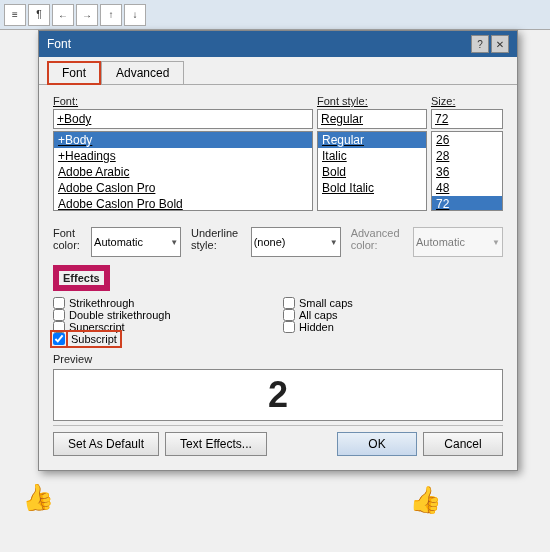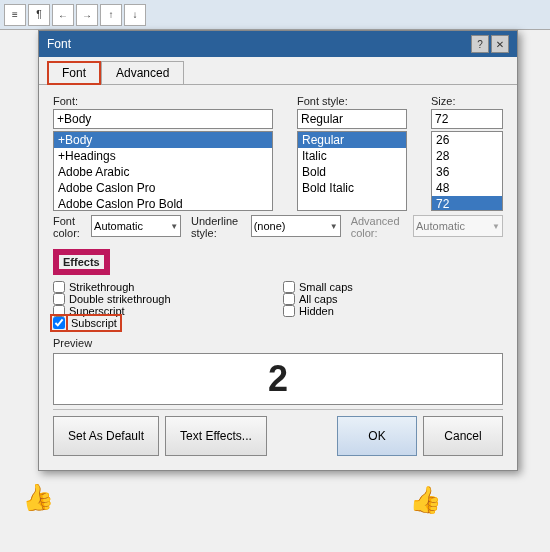--- a/index.html
+++ b/index.html
@@ -119,22 +119,23 @@
       outline-offset: -2px;
       z-index: 2;
     }
     
     .dialog-body {
       padding: 10px 14px 10px 14px;
     }
     
     .font-section {
       display: flex;
-      gap: 24px;
-      margin-bottom: 4px;
+      gap: 4px;
+      margin-bottom: 16px;
+      text-decoration: underline;
     }
     .font-col {
       display: flex;
       flex-direction: column;
     }
     .font-col-name {
       flex: 1;
       min-width: 170px;
     }
     .font-col-style {
@@ -178,21 +179,21 @@
       display: flex;
       gap: 10px;
       margin-bottom: 8px;
       align-items: flex-end;
     }
     .underline-col {
       display: flex;
       flex-direction: row;
     }
     .select-ctrl {
-      height: 22px;
+      height: 30px;
       border: 1px solid #888;
       background: white;
       font-size: 11px;
       padding: 1px 2px;
       cursor: pointer;
       display: flex;
       align-items: center;
       justify-content: space-between;
       min-width: 90px;
     }
@@ -262,21 +263,21 @@
     }
     
     .buttons-row {
       display: flex;
       justify-content: space-between;
       align-items: center;
       padding: 6px 0 4px 0;
       border-top: 1px solid #bbb;
     }
     .btn {
-      padding: 12px 14px;
+      padding: 4px 14px;
       border: 1px solid #888;
       background: linear-gradient(to bottom, #f8f8f8, #e0e0e0);
       font-size: 12px;
       cursor: pointer;
       min-width: 80px;
       text-align: center;
     }
     .btn-group {
       display: flex;
       gap: 6px;

